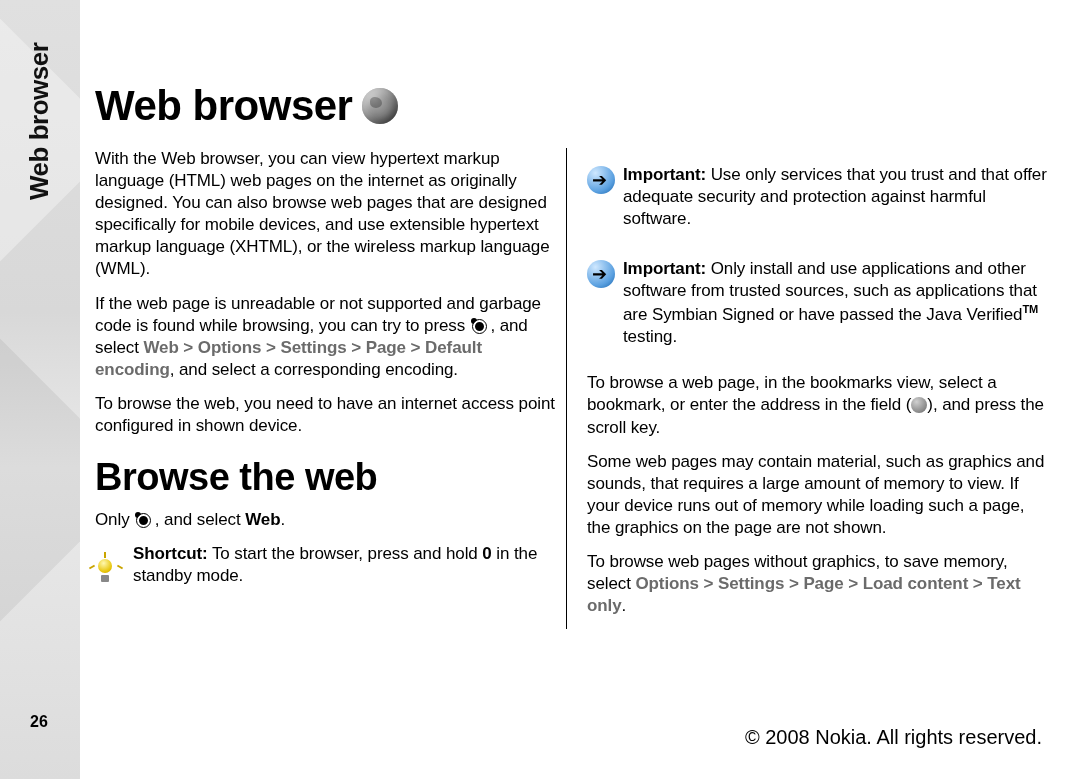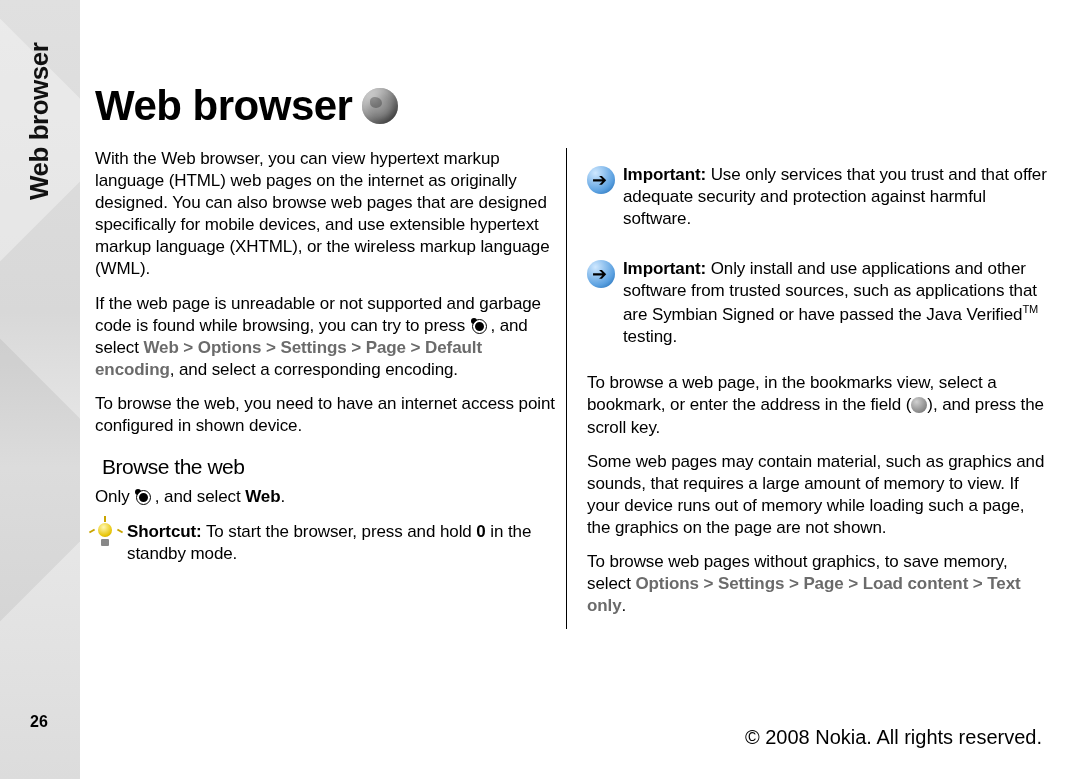--- a/index.html
+++ b/index.html
@@ -82,29 +82,29 @@
     line-height: 1.3;
     letter-spacing: -0.1px;
   }
   .col {
     flex: 1 1 50%;
   }
   .col.left  { padding-right: 8px; border-right: 1.5px solid #000; }
   .col.right { padding-left: 20px; }
   .col p { margin: 0 0 12px 0; text-align: left; }
   h2.subhead {
-    font-size: 21px;
-    font-weight: 400;
-    margin: 16px 0 6px 7px;
+    font-size: 38px;
+    font-weight: 700;
+    margin: 16px 0 6px 0;
     letter-spacing: -0.5px;
   }
   b { font-weight: 700; }
   .menu { font-weight: 700; color: #6b6b6b; }
   .sep  { color:#6b6b6b; font-weight:700; }
-  .tm   { font-size: 0.65em; vertical-align: super; }
+  .tm   { font-size: 0.65em; vertical-align: super; font-weight: bold; }
 
   .key-icon {
     display:inline-block;
     width:16px; height:16px;
     vertical-align:-2px;
     position:relative;
   }
   .key-icon::before, .key-icon::after {
     content:""; position:absolute; background:#000;
   }
@@ -112,21 +112,21 @@
   .key-icon::after  { width:9px;height:9px;border-radius:50%;right:0;bottom:0;border:2px solid #fff;outline:1px solid #000; background:#000;}
 
   .url-icon {
     display:inline-block;
     width:16px;height:16px;border-radius:50%;
     background: radial-gradient(circle at 35% 30%, #d0d0d0, #888 70%, #555);
     vertical-align:-3px;
   }
 
   .shortcut {
-    display:flex; gap:10px; align-items:flex-start;
+    display:flex; gap:16px; align-items:center;
   }
   .bulb {
     flex: 0 0 22px; height:26px; position:relative; margin-top:2px;
   }
   .bulb::before{
     content:""; position:absolute; left:3px; top:0;
     width:14px;height:14px;border-radius:50%;
     background: radial-gradient(circle at 40% 30%, #fff8b0, #e6c200 70%, #a07800);
   }
   .bulb::after{

